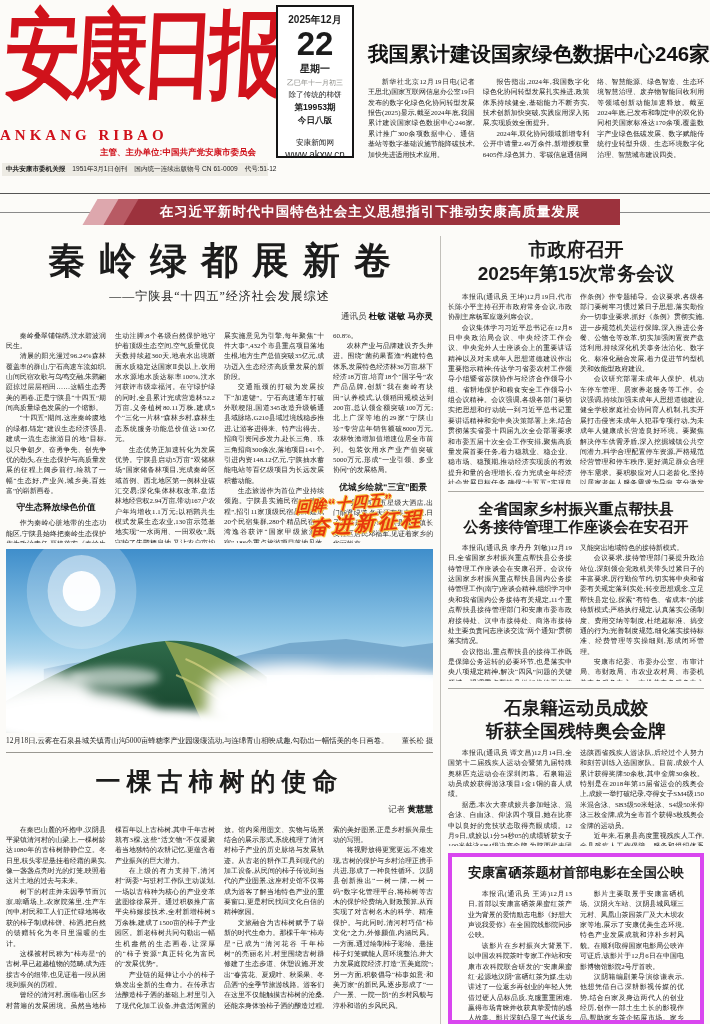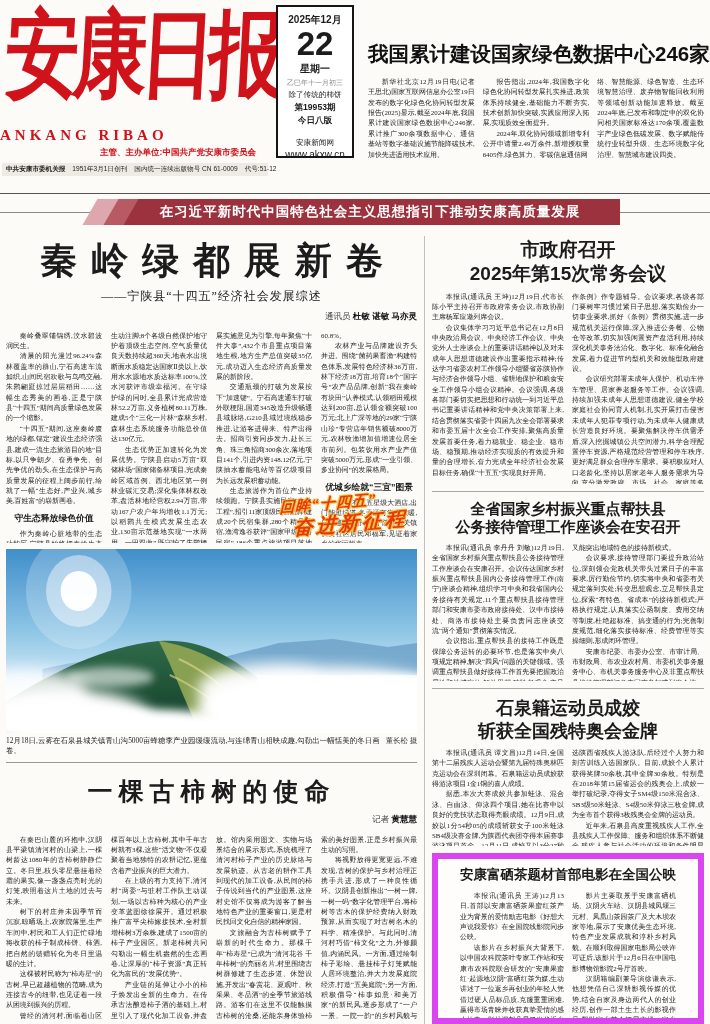--- a/index.html
+++ b/index.html
@@ -102,21 +102,21 @@
   .gov .r-h1 { font-size:19px; }
   .recep .r-h1 { font-size:15px; }
   .ath .r-h1 { font-size:18px; }
   .r-cols { display:flex; gap:8px; margin-top:6px; overflow:hidden; }
   .r-cols .col { flex:1; }
   .gov .r-cols { height:192px; }
   .recep .r-cols { height:138px; }
   .ath .r-cols { height:98px; }
   .r-rule { border-top:1px solid #aaa8a2; margin:7px 0 6px; }
 
-  .movie-box { margin-top:7px; border:6px solid #d946ef; padding:7px 22px 4px; flex:1; overflow:hidden;
+  .movie-box { margin-top:7px; border:4px solid #d946ef; padding:7px 16px 4px; flex:1; overflow:hidden;
      background:#fffdfb; }
   .movie-head { text-align:center; font-size:13.5px; font-weight:900; white-space:nowrap;
      font-family:"Liberation Sans",sans-serif; }
   .movie-box .r-cols { height:136px; margin-top:7px; }
 </style>
 </head>
 <body>
 
 <div class="page">
 

